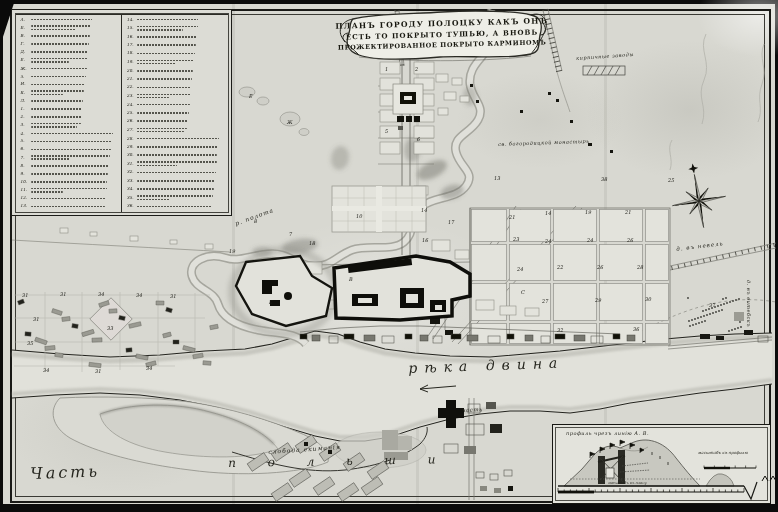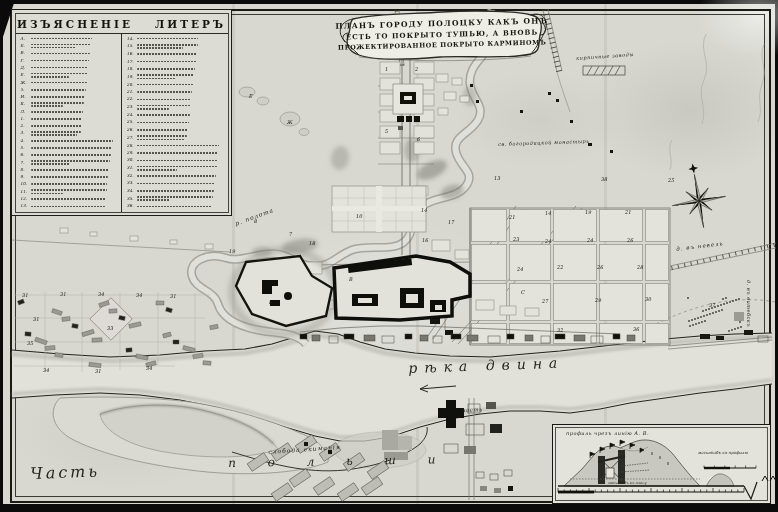--- a/index.html
+++ b/index.html
@@ -588,24 +588,20 @@
       <div class="mnum" style="left: 521px; top: 289px;">С</div>
       <div class="mnum" style="left: 385px; top: 66px;">1</div>
       <div class="mnum" style="left: 415px; top: 66px;">2</div>
       <div class="mnum" style="left: 385px; top: 128px;">5</div>
       <div class="mnum" style="left: 417px; top: 136px;">6</div>
       <div class="mnum" style="left: 709px; top: 302px;">37</div>
     </div>
 
   <div class="legend">
     <div class="legend-inner">
-      <div class="legend-title">
-        <span>ИЗЪЯСНЕНІЕ</span>
-        <span>ЛИТЕРЪ</span>
-      </div>
       <div class="legend-cols">
         <div class="leg-col" id="leg-left">
             <div class="leg-row">
               <span class="leg-key">А.</span>
               <span class="leg-lines">
                 <span class="scrawl" style="width: 71%;"></span>
               </span>
             </div>
             <div class="leg-row">
               <span class="leg-key">Б.</span>

